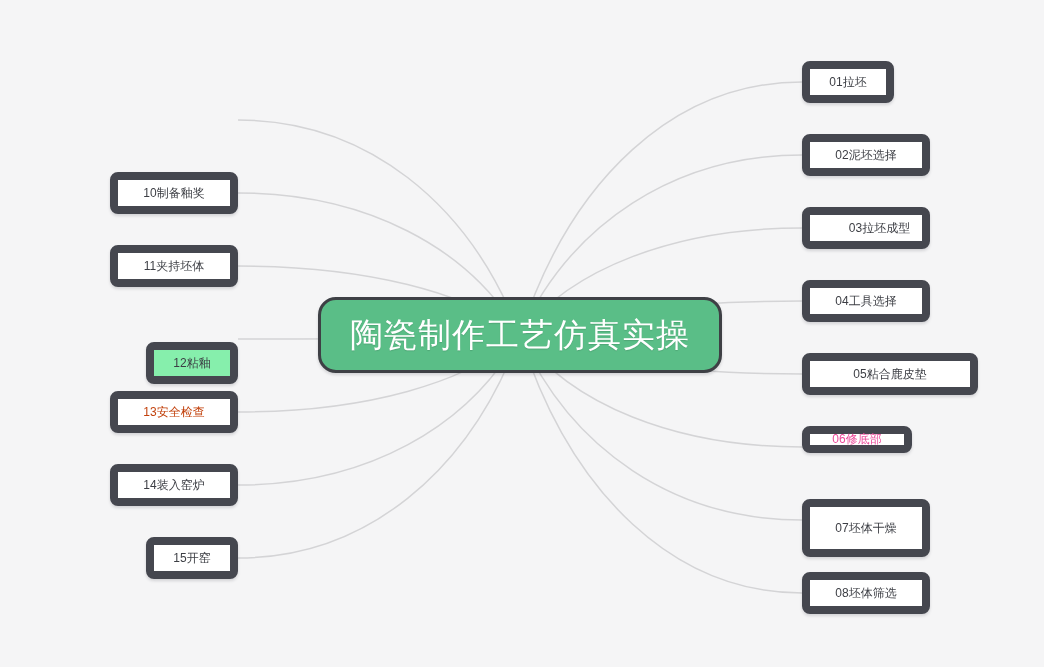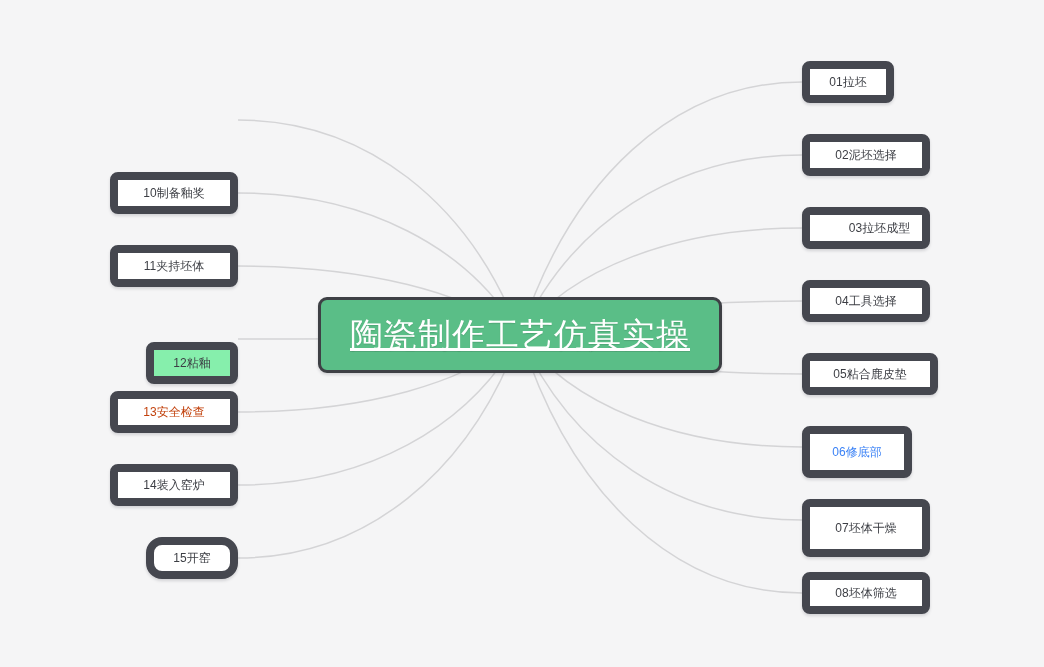--- a/index.html
+++ b/index.html
@@ -38,25 +38,24 @@
     border: 8px solid #22c55e;
     border-radius: 8px;
     color: #3c3e44;
     font-size: 12px;
     white-space: nowrap;
     box-shadow: 0 2px 3px rgba(60, 60, 70, 0.18);
     cursor: default;
   }
   .node.root {
     border-width: 3px;
-    border-radius: 9px;
+    border-radius: 18px;
     font-size: 33px;
     letter-spacing: 1px;
     text-shadow: 0 1px 1px rgba(0,0,0,0.12);
-    text-decoration: underline;
   }
 </style>
 </head>
 <body>
 
 <div class="stage" style="width: 1044px; height: 667px; background: rgb(245, 245, 246);">
   <svg class="connectors" width="1044" height="667" viewBox="0 0 1044 667">
       <path d="M 520 335 C 570.76 178.14000000000001, 675.1 82, 802 82" stroke="#d4d4d6"></path>
       <path d="M 520 335 C 570.76 223.4, 675.1 155, 802 155" stroke="#d4d4d6"></path>
       <path d="M 520 335 C 570.76 268.65999999999997, 675.1 228, 802 228" stroke="#d4d4d6"></path>
@@ -71,23 +70,23 @@
       <path d="M 520 335 C 469.24 337.48, 364.9 339, 238 339" stroke="#d4d4d6"></path>
       <path d="M 520 335 C 469.24 382.74, 364.9 412, 238 412" stroke="#d4d4d6"></path>
       <path d="M 520 335 C 469.24 428, 364.9 485, 238 485" stroke="#d4d4d6"></path>
       <path d="M 520 335 C 469.24 473.26, 364.9 558, 238 558" stroke="#d4d4d6"></path>
     </svg>
   <div class="node root" style="left: 318px; top: 297px; width: 404px; height: 76px; background: rgb(90, 190, 135); border-color: rgb(62, 64, 69); color: rgb(255, 255, 255);">陶瓷制作工艺仿真实操</div>
 <div class="node" style="left: 802px; top: 61px; width: 92px; height: 42px; background: rgb(255, 255, 255); border-color: rgb(69, 71, 79); color: rgb(60, 62, 68);">01拉坯</div>
     <div class="node" style="left: 802px; top: 134px; width: 128px; height: 42px; background: rgb(255, 255, 255); border-color: rgb(69, 71, 79); color: rgb(60, 62, 68);">02泥坯选择</div>
     <div class="node" style="left: 802px; top: 207px; width: 128px; height: 42px; background: rgb(255, 255, 255); border-color: rgb(69, 71, 79); color: rgb(60, 62, 68); padding-left: 27px;">03拉坯成型</div>
     <div class="node" style="left: 802px; top: 280px; width: 128px; height: 42px; background: rgb(255, 255, 255); border-color: rgb(69, 71, 79); color: rgb(60, 62, 68);">04工具选择</div>
-    <div class="node" style="left: 802px; top: 353px; width: 136px; height: 42px; background: rgb(255, 255, 255); border-color: rgb(69, 71, 79); color: rgb(60, 62, 68);">05粘合鹿皮垫</div>
-    <div class="node" style="left: 802px; top: 426px; width: 110px; height: 52px; background: rgb(255, 255, 255); border-color: rgb(69, 71, 79); color: #3b82f6;">06修底部</div>
+    <div class="node" style="left: 802px; top: 353px; width: 176px; height: 42px; background: rgb(255, 255, 255); border-color: rgb(69, 71, 79); color: rgb(60, 62, 68);">05粘合鹿皮垫</div>
+    <div class="node" style="left: 802px; top: 426px; width: 110px; height: 27px; background: rgb(255, 255, 255); border-color: rgb(69, 71, 79); color: #ec4899;">06修底部</div>
     <div class="node" style="left: 802px; top: 499px; width: 128px; height: 58px; background: rgb(255, 255, 255); border-color: rgb(69, 71, 79); color: rgb(60, 62, 68);">07坯体干燥</div>
     <div class="node" style="left: 802px; top: 572px; width: 128px; height: 42px; background: rgb(255, 255, 255); border-color: rgb(69, 71, 79); color: rgb(60, 62, 68);">08坯体筛选</div>
     <div class="node" style="left: 110px; top: 172px; width: 128px; height: 42px; background: rgb(255, 255, 255); border-color: rgb(69, 71, 79); color: rgb(60, 62, 68);">10制备釉奖</div>
     <div class="node" style="left: 110px; top: 245px; width: 128px; height: 42px; background: rgb(255, 255, 255); border-color: rgb(69, 71, 79); color: rgb(60, 62, 68);">11夹持坯体</div>
     <div class="node" style="left: 146px; top: 318px; width: 92px; height: 42px; background: #86efac; border-color: rgb(69, 71, 79); color: rgb(60, 62, 68); margin-top: 24px;">12粘釉</div>
     <div class="node" style="left: 110px; top: 391px; width: 128px; height: 42px; background: rgb(255, 255, 255); border-color: rgb(69, 71, 79); color: #c2410c;">13安全检查</div>
     <div class="node" style="left: 110px; top: 464px; width: 128px; height: 42px; background: rgb(255, 255, 255); border-color: rgb(69, 71, 79); color: rgb(60, 62, 68);">14装入窑炉</div>
-    <div class="node" style="left: 146px; top: 537px; width: 92px; height: 42px; background: rgb(255, 255, 255); border-color: rgb(69, 71, 79); color: rgb(60, 62, 68); border-radius: 16px;">15开窑</div>
+    <div class="node" style="left: 146px; top: 537px; width: 92px; height: 42px; background: rgb(255, 255, 255); border-color: rgb(69, 71, 79); color: rgb(60, 62, 68);">15开窑</div>
   </div>
 
 </body></html>

